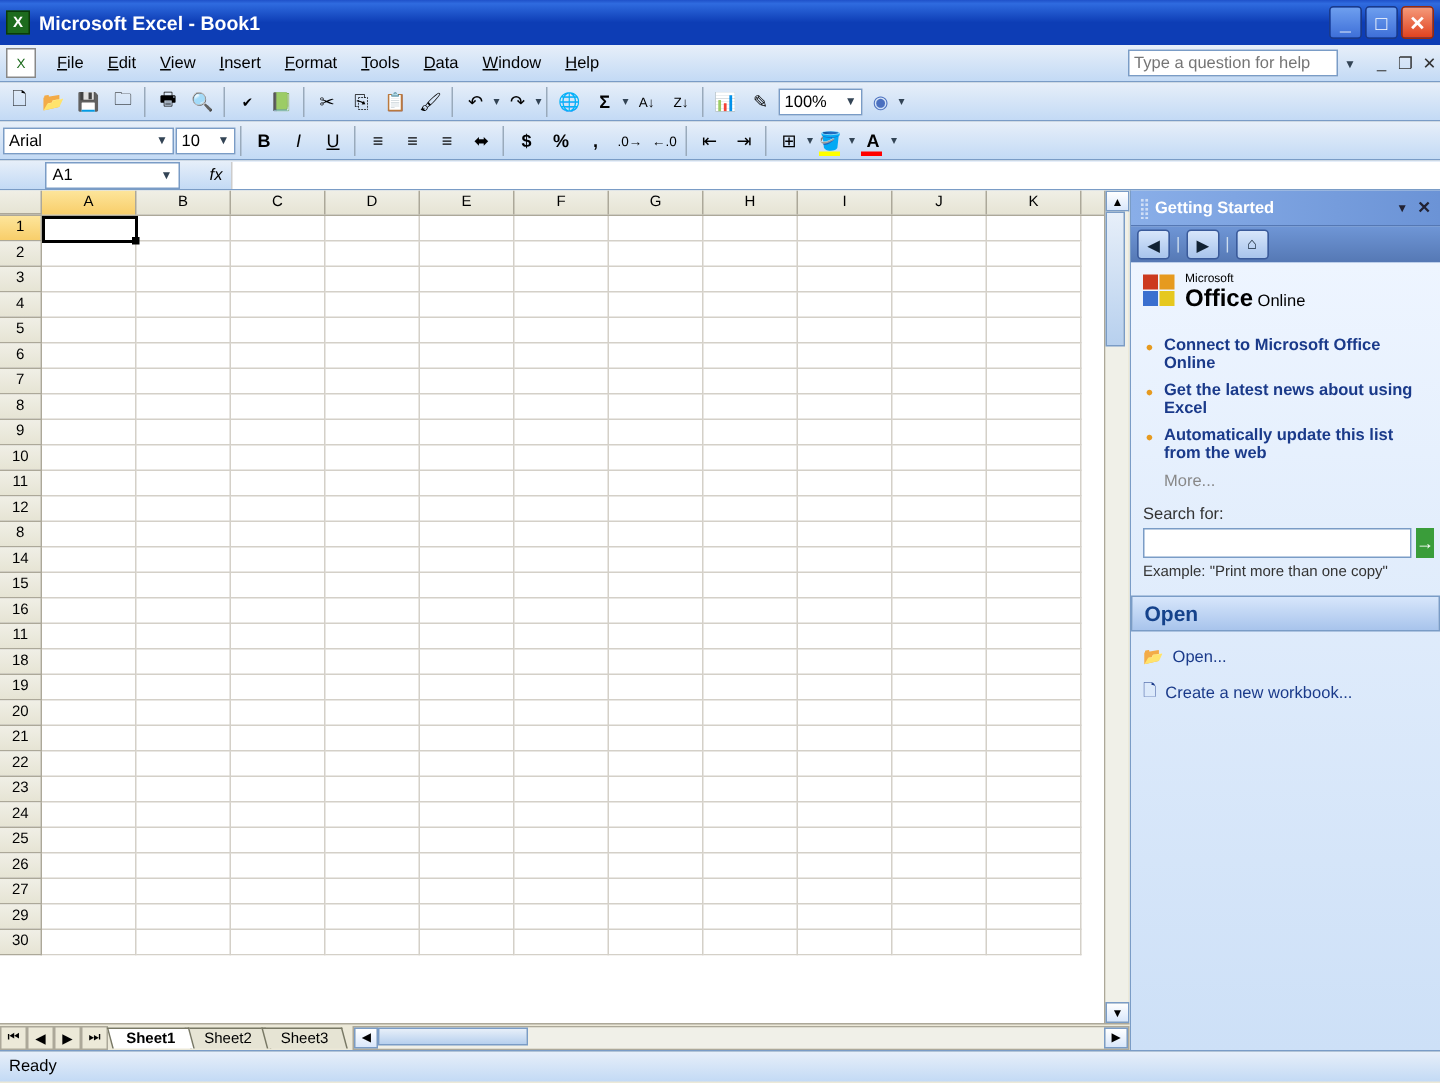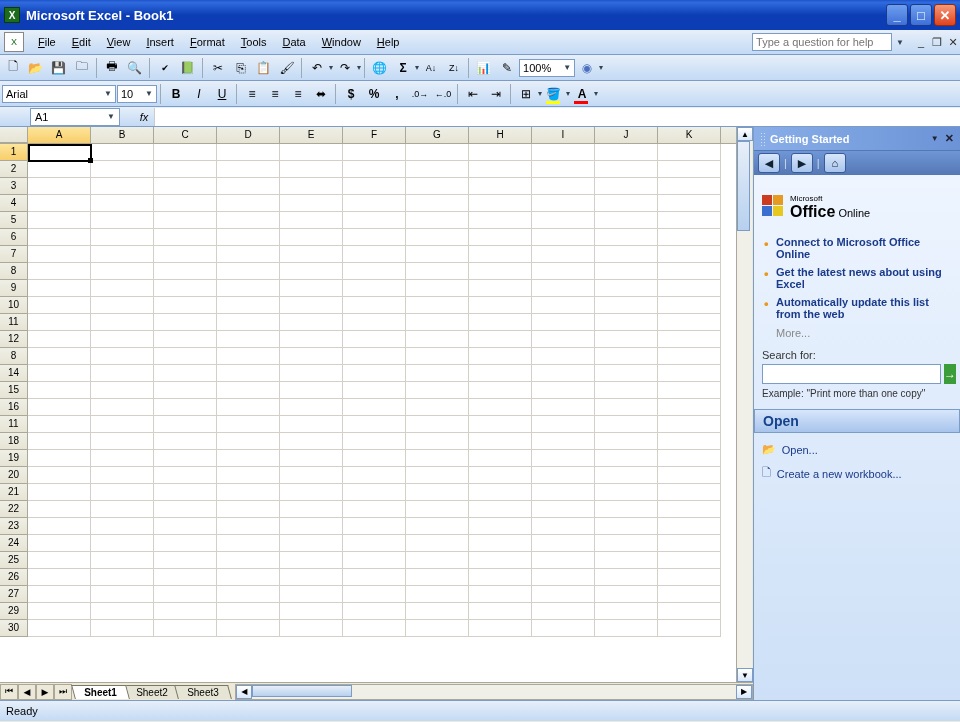--- a/index.html
+++ b/index.html
@@ -77,21 +77,21 @@
 .vscroll .scrtrack { flex:1; width:15px; }
 .vscroll .scrthumb { top:0; left:0; width:13px; }
 
 
 .taskpane { width: 207px; background: linear-gradient(to bottom, #c3daf5, #7aa5dc); border-left: 1px solid #7a9cc6; display:flex; flex-direction:column; }
 .tp-head { height: 24px; background: linear-gradient(to right,#89aee8,#6b93d6); display:flex; align-items:center; padding:0 6px; color:#fff; font-weight:bold; border-bottom:1px solid #5578b4;}
 .tp-head .grip { width:6px; height:14px; margin-right:4px; opacity:.6; background-image: radial-gradient(#fff 1px, transparent 1px); background-size: 3px 3px;}
 .tp-head .x { margin-left:auto; color:#223; }
 .tp-nav { height: 24px; background: linear-gradient(to bottom,#6f96d6,#5578b4); display:flex; align-items:center; padding:0 4px; gap:4px; }
 .tp-nav .nbtn { width:22px; height:20px; border:1px solid #3a5a9a; background:linear-gradient(to bottom,#d7e6fb,#a8c4ec); border-radius:3px; display:flex; align-items:center; justify-content:center; font-size:11px; color:#123; }
-.tp-body { flex:1; background: linear-gradient(to bottom,#eef5ff 0%, #cde0f7 100%); padding: 16px 8px; font-size:11px; }
+.tp-body { flex:1; background: linear-gradient(to bottom,#eef5ff 0%, #cde0f7 100%); padding: 4px 8px; font-size:11px; }
 .officelogo { display:flex; align-items:center; gap:6px; margin-bottom:12px; }
 .officelogo .boxes { width:22px; height:22px; position:relative; }
 .officelogo .boxes div { position:absolute; width:10px; height:10px; }
 .officelogo .txt { font-size:11px; }
 .officelogo .txt b { font-size:16px; }
 .bullets { list-style:none; }
 .bullets li { color:#1a3a8a; padding: 3px 0 3px 14px; position:relative; cursor:pointer;font-weight:bold; }
 .bullets li::before { content:'•'; color:#e69a1f; position:absolute; left:2px; font-size:13px; }
 .more { color:#888; margin: 4px 0 10px 14px; }
 .searchlbl { color:#333; margin-bottom:3px; }

